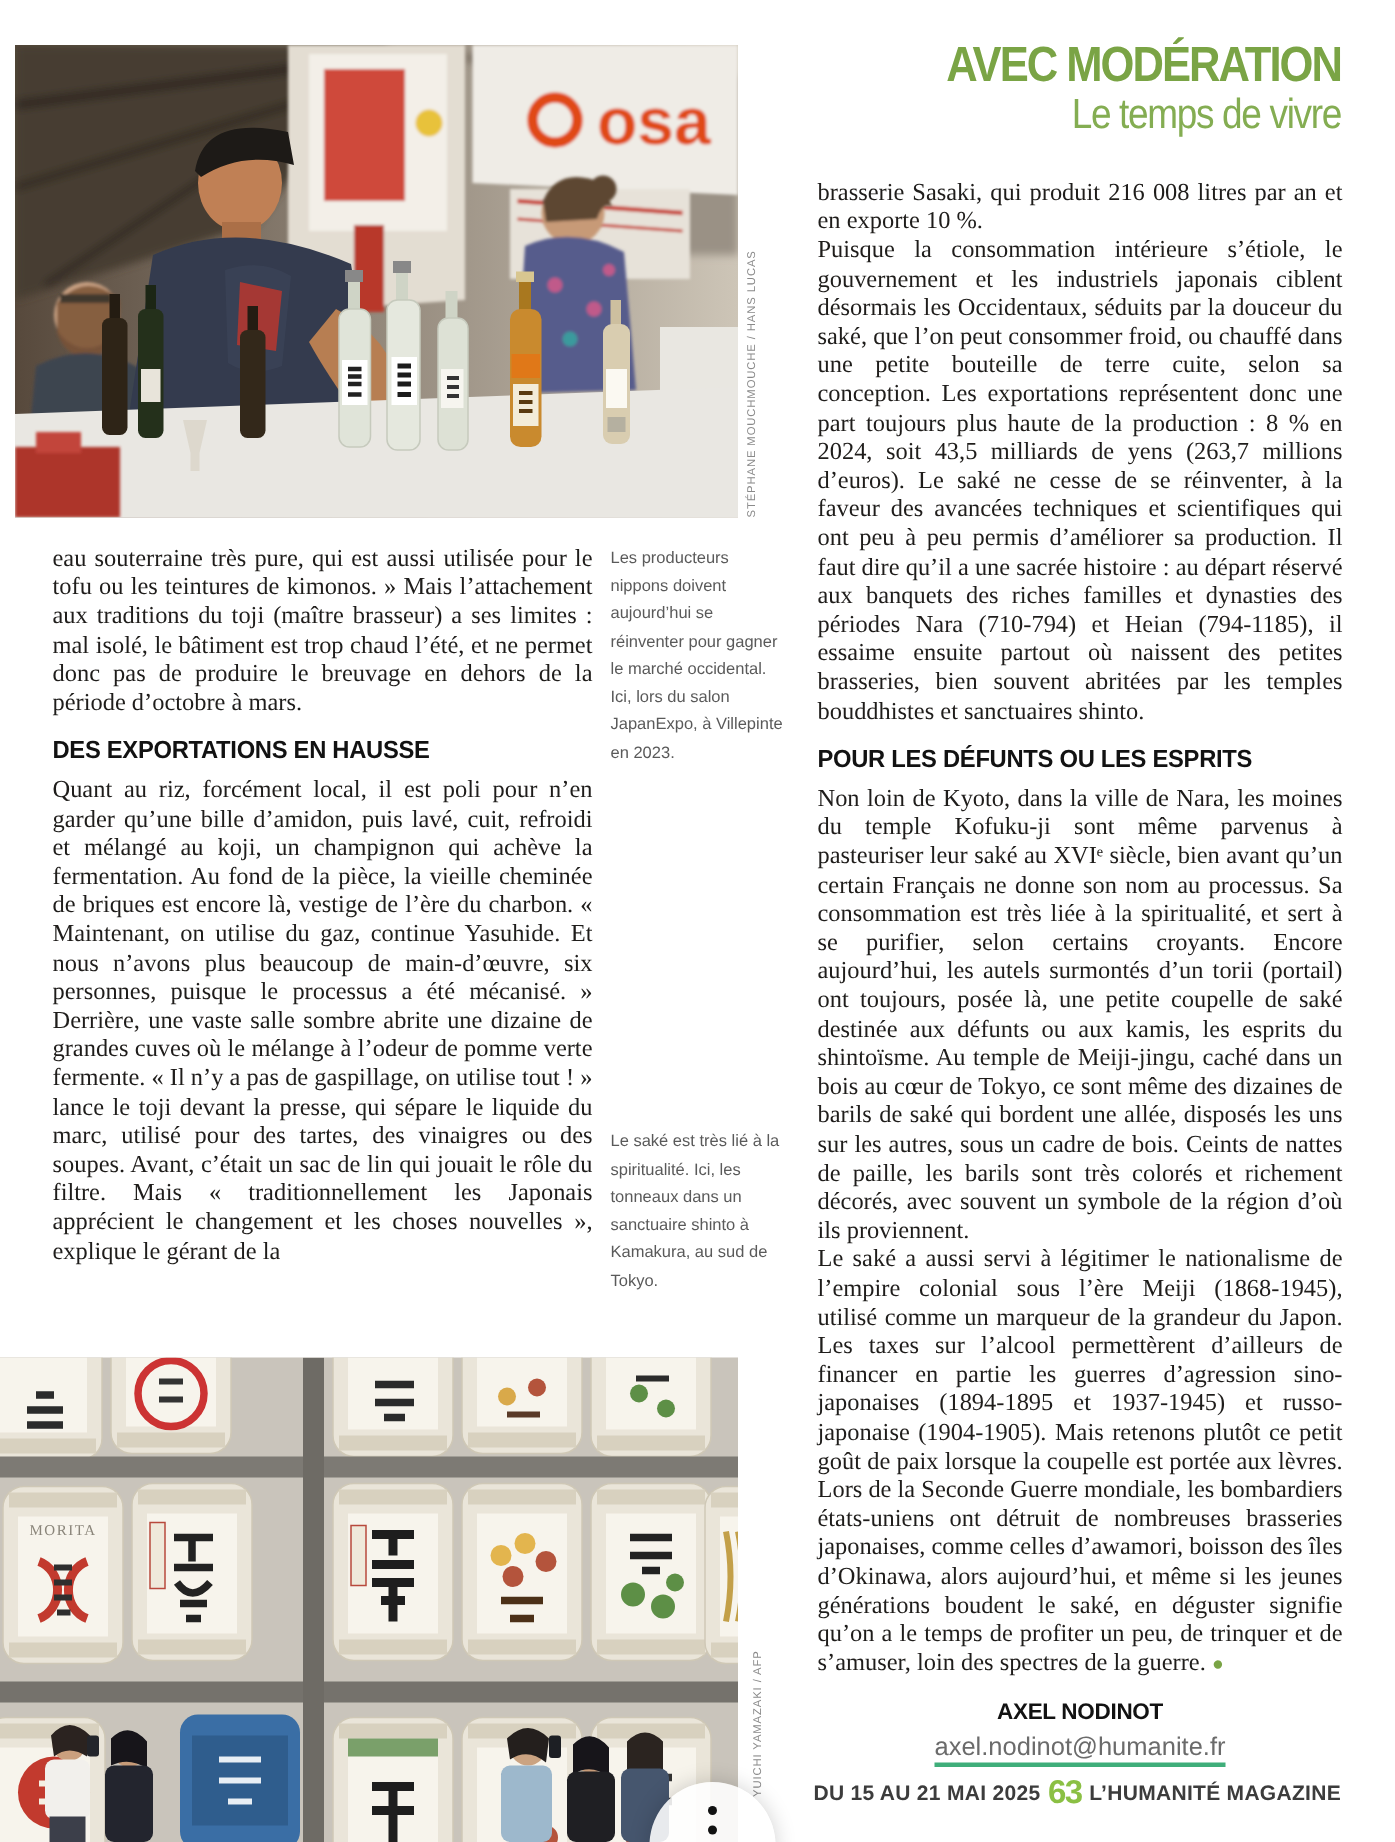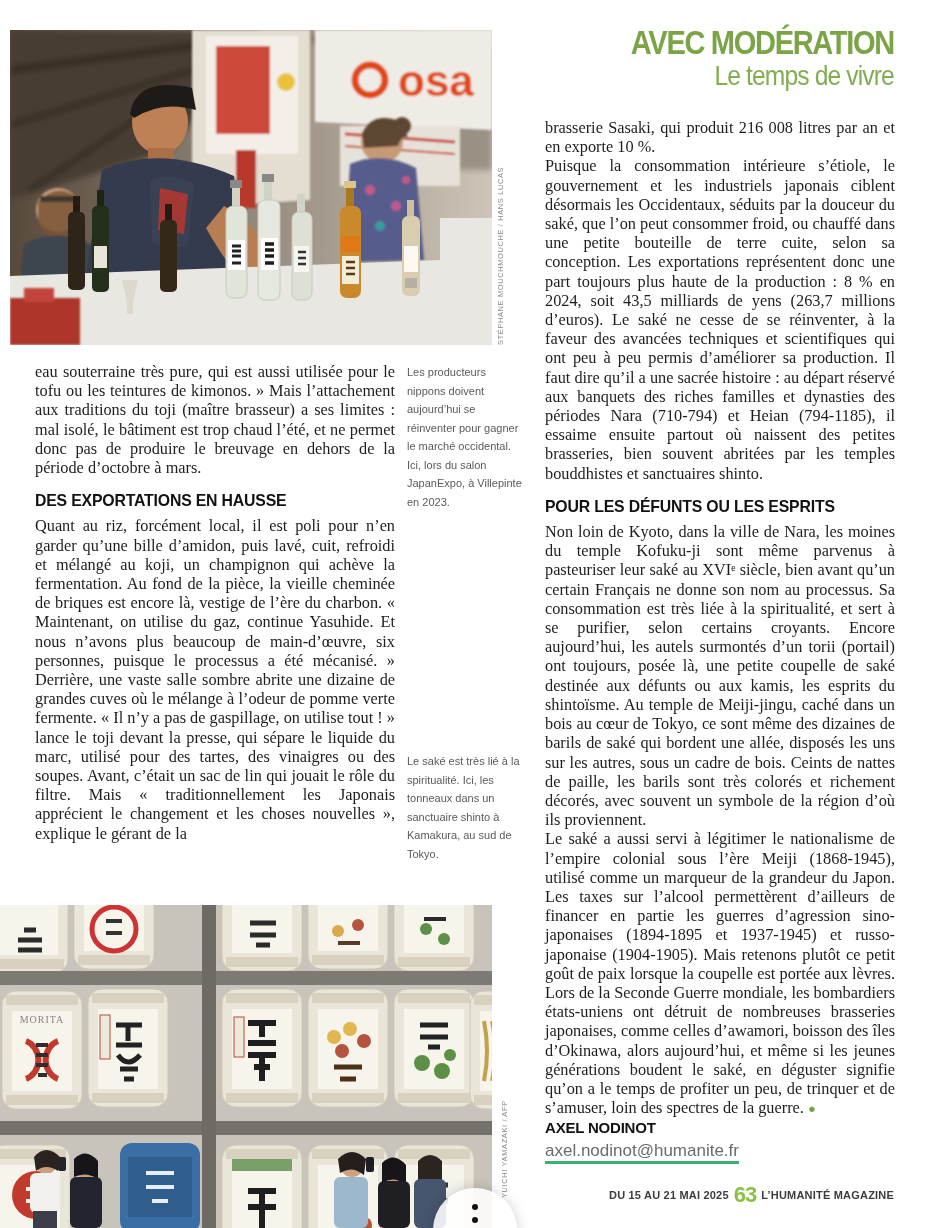--- a/index.html
+++ b/index.html
@@ -25,30 +25,30 @@
   .col p{margin:0;}
   .subhead{font-family:"Liberation Sans",sans-serif;font-weight:800;font-size:16.5px;
         letter-spacing:-.2px;color:#121212;margin:14px 0 6px 0;text-align:left;
         transform:scaleX(.96);transform-origin:0 50%;}
   
   .caption{position:absolute;left:407px;width:118px;font-family:"Liberation Sans",sans-serif;
         font-size:11px;line-height:18.5px;color:#5a5a5a;}
   #caption-1{top:363px;}
   #caption-2{top:752px;}
   
-  .byline-wrap{text-align:left;margin-top:0;}
+  .byline-wrap{text-align:center;margin-top:14px;}
   .byline{font-family:"Liberation Sans",sans-serif;font-weight:800;font-size:15px;
         letter-spacing:-.2px;color:#121212;}
   .email{display:inline-block;font-family:"Liberation Sans",sans-serif;font-size:17px;
         color:#6b6b6b;text-decoration:none;border-bottom:3px solid #3fae7a;padding-bottom:1px;margin-top:3px;}
   .endmark{color:#7aa445;font-size:13px;}
   
   .footer{position:absolute;top:1182px;right:36px;display:flex;align-items:center;
         font-family:"Liberation Sans",sans-serif;font-weight:700;color:#3c3c3c;}
-  .footer .date,.footer .mag{font-size:11px;letter-spacing:.2px;}
+  .footer .date,.footer .mag{font-size:14px;letter-spacing:.2px;}
   .footer .pnum{font-size:22px;font-weight:800;color:#8bc044;margin:0 5px;letter-spacing:-1px;}
   
   .fab{position:absolute;left:433px;top:1188px;width:84px;height:84px;border-radius:50%;
         background:rgba(255,255,255,.88);box-shadow:0 0 14px rgba(0,0,0,.18);
         display:flex;flex-direction:column;align-items:center;padding-top:12px;box-sizing:border-box;}
   .fab .dot{width:6px;height:6px;border-radius:50%;background:#111;margin:3.5px 0;}
 </style>
 </head>
 <body>
 

